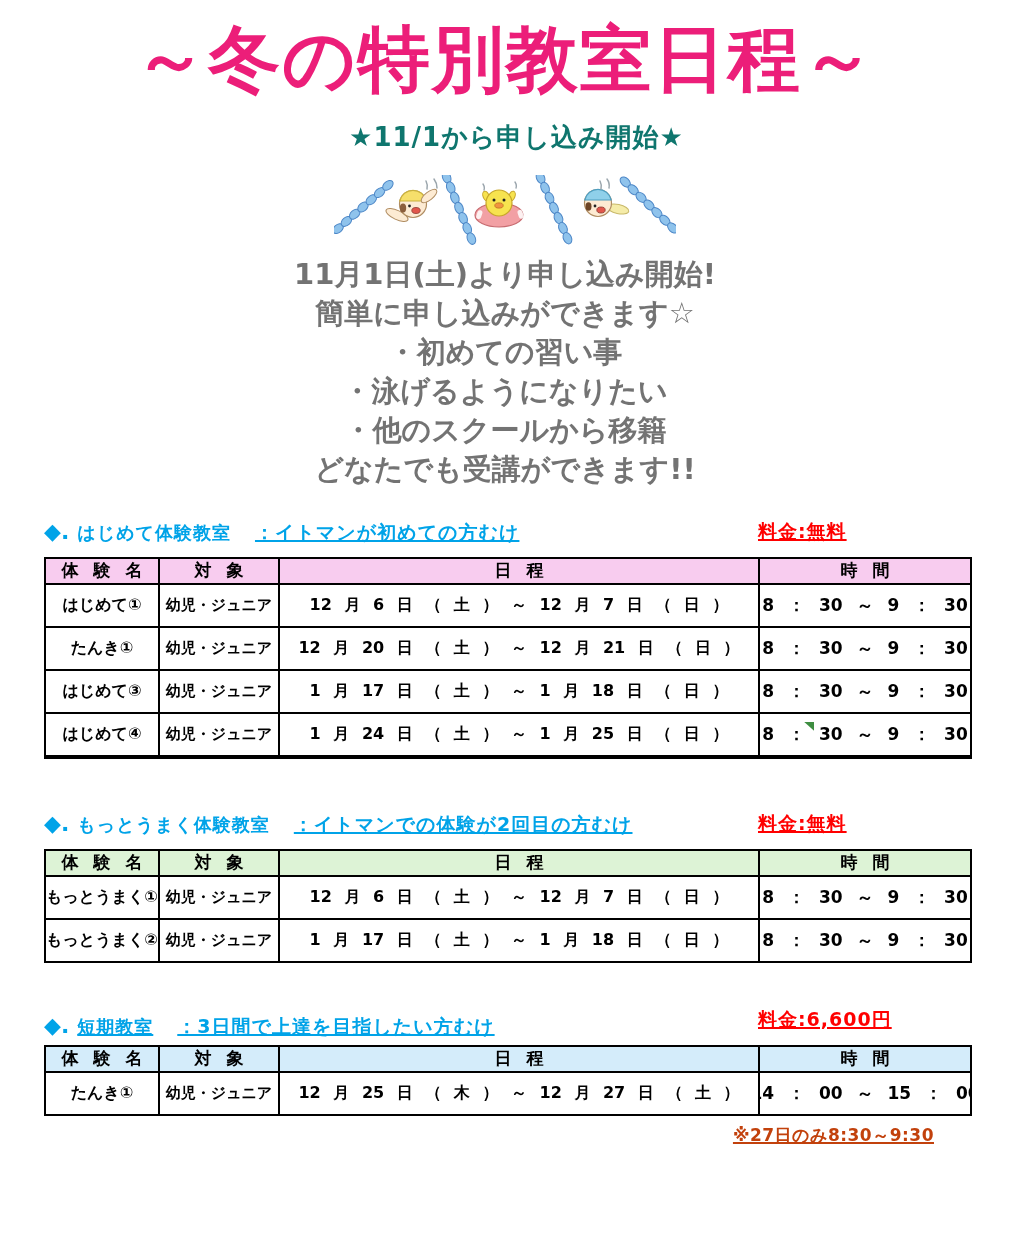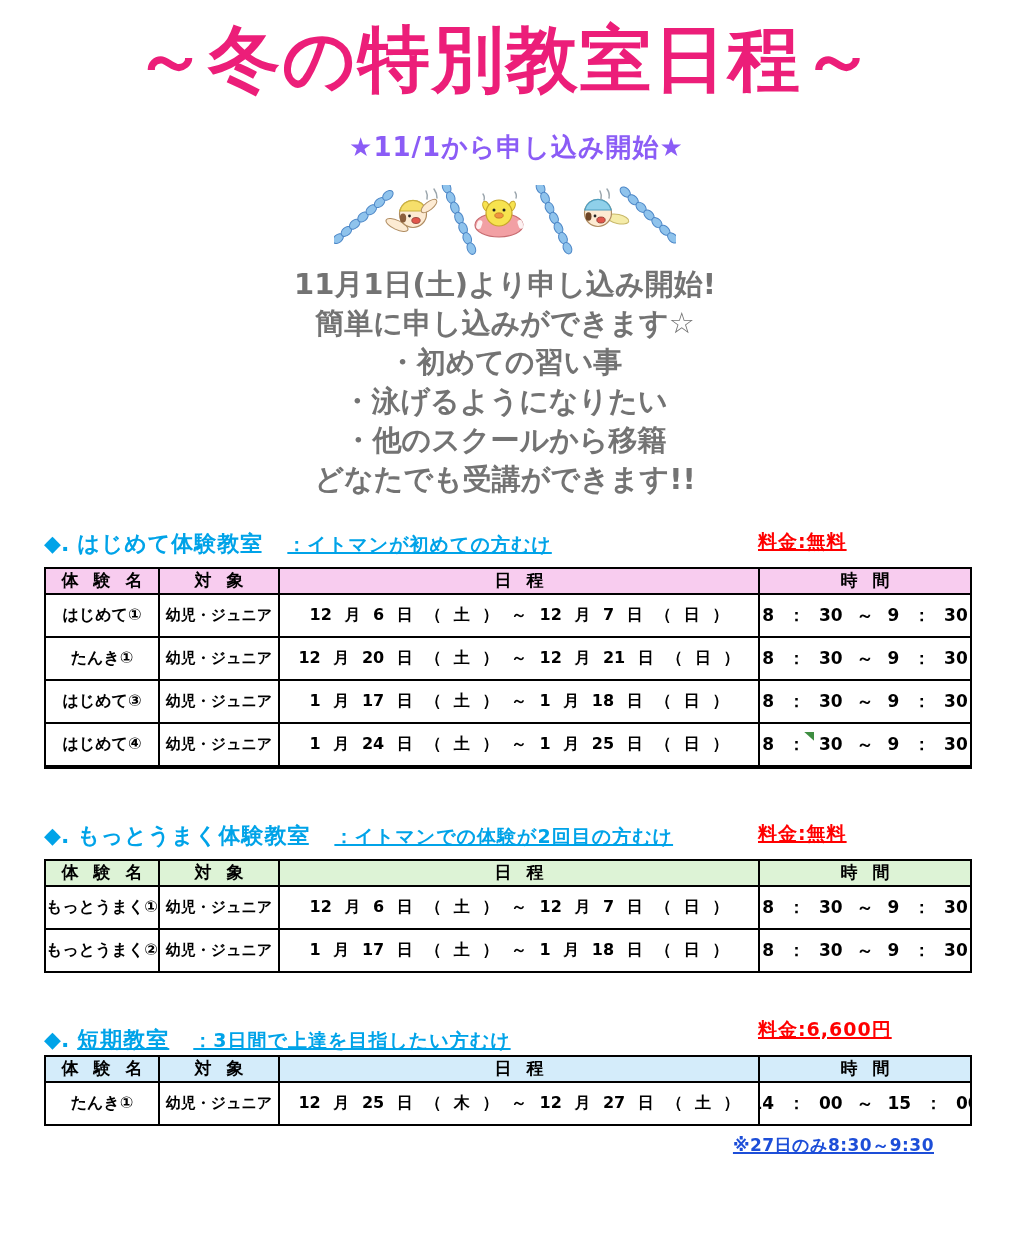--- a/index.html
+++ b/index.html
@@ -1,54 +1,54 @@
 <!DOCTYPE html>
 <html lang="ja"><head>
 <meta charset="utf-8">
 <style>
   html,body{margin:0;padding:0;background:#ffffff;}
   body{width:1010px;height:1249px;font-family:"DejaVu Sans","Liberation Sans",sans-serif;color:#000;}
   .page{position:relative;width:1010px;height:1249px;background:#fff;overflow:hidden;}
 
   .title{margin:16px 0 0 0;text-align:center;font-size:72px;line-height:1.22;font-weight:bold;color:#EC1E79;letter-spacing:2px;}
-  .subtitle{margin-top:26px;text-align:center;font-size:26px;font-weight:bold;color:#8b5cf6;letter-spacing:1px;padding-left:23px;}
+  .subtitle{margin-top:16px;text-align:center;font-size:26px;font-weight:bold;color:#0f766e;letter-spacing:1px;padding-left:23px;}
 
   .illo-wrap{margin-top:20px;text-align:center;height:70px;}
   svg.illustration{width:342px;height:70px;}
 
   .intro{margin-top:10px;text-align:center;font-weight:bold;font-size:29px;line-height:39px;color:#737373;}
 
   .section{position:relative;margin-left:44px;width:928px;}
   .sec1{margin-top:30px;}
   .sec2{margin-top:52px;}
   .sec3{margin-top:44px;}
   .section-header{position:relative;display:flex;align-items:baseline;height:30px;font-weight:bold;}
   .sec-bullet{color:#00A3E8;font-size:22px;}
-  .sec-name{color:#00A3E8;font-size:22px;margin-left:8px;letter-spacing:1px;}
+  .sec-name{color:#00A3E8;font-size:18px;margin-left:8px;letter-spacing:1px;}
   .sec-name.underlined{text-decoration:underline;text-decoration-thickness:2px;margin-top:8px;}
   .sec-desc{color:#00A3E8;font-size:19px;margin-left:24px;text-decoration:underline;text-decoration-thickness:2px;letter-spacing:1px;}
   .sec-price{position:absolute;left:714px;top:0;color:#FF0000;font-size:19px;font-weight:bold;text-decoration:underline;text-decoration-thickness:2px;letter-spacing:1px;}
 
   .tbl{position:relative;margin-top:8px;border:2px solid #000;background:#fff;}
   .row{display:grid;grid-template-columns:114px 120px 480px 1fr;border-bottom:2px solid #000;}
   .row:last-child{border-bottom:none;}
   .cell{box-sizing:border-box;border-right:2px solid #000;display:flex;align-items:center;justify-content:center;height:41px;font-weight:bold;white-space:nowrap;overflow:hidden;}
   .cell:last-child{border-right:none;}
   .row.head .cell{height:24px;font-size:17px;word-spacing:9px;}
   .t1 .row.head{background:#F8CCEF;}
   .t2 .row.head{background:#DDF3D6;}
   .t3 .row.head{background:#D4ECFA;}
   .cell.cname{font-size:16px;}
   .cell.target{font-size:15px;}
   .cell.date{font-size:16px;word-spacing:7px;}
   .cell.time{font-size:17px;word-spacing:8px;}
 
   .marker{position:absolute;left:758px;top:163px;width:10px;height:9px;background:#3E8E41;clip-path:polygon(0 0,100% 0,100% 100%);}
 
-  .footnote{margin:8px 0 0 44px;width:928px;box-sizing:border-box;text-align:right;padding-right:38px;color:#1d4ed8;font-weight:bold;font-size:17px;text-decoration:underline;text-decoration-thickness:2px;letter-spacing:0.5px;}
+  .footnote{margin:8px 0 0 44px;width:928px;box-sizing:border-box;text-align:right;padding-right:38px;color:#c2410c;font-weight:bold;font-size:17px;text-decoration:underline;text-decoration-thickness:2px;letter-spacing:0.5px;}
 </style>
 </head>
 <body>
 
 <div class="page">
 
   <div class="title">～冬の特別教室日程～</div>
   <div class="subtitle">★11/1から申し込み開始★</div>
 
   <div class="illo-wrap">

